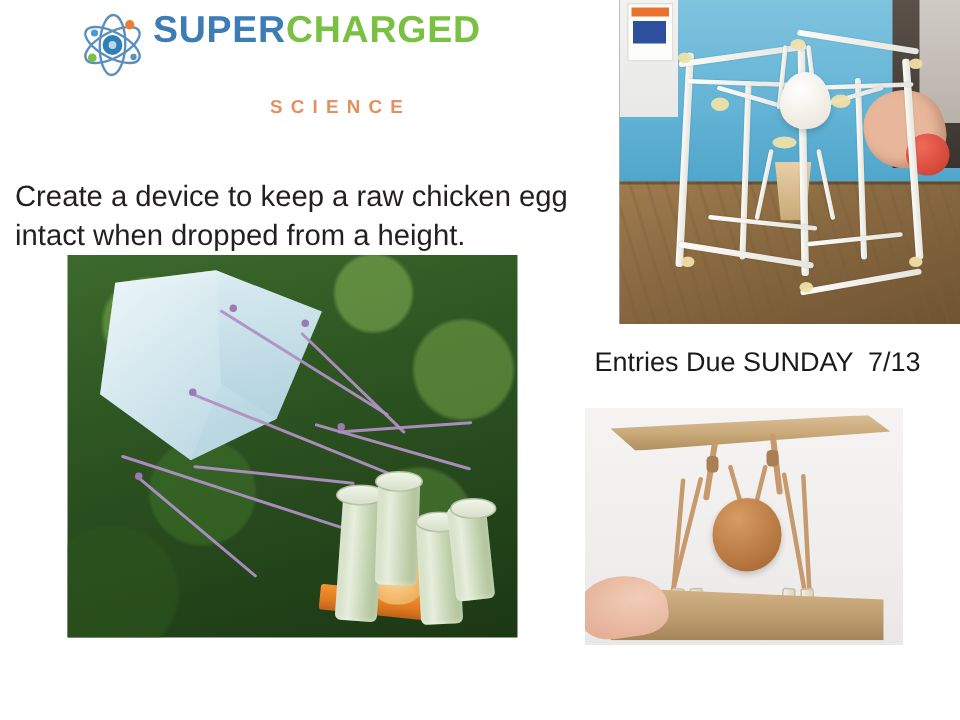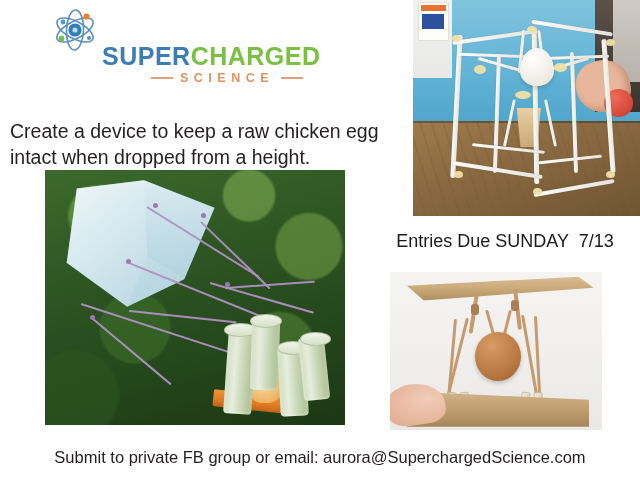--- a/index.html
+++ b/index.html
@@ -11,27 +11,28 @@
     position:relative;
   }
   .canvas{position:relative;width:640px;height:480px;background:#fff;overflow:hidden;}
 
   
   .logo{position:absolute;left:48px;top:4px;width:310px;height:56px;}
   .logo-atom{position:absolute;left:4px;top:4px;width:46px;height:44px;}
   .logo-text{position:absolute;left:54px;top:2px;width:258px;height:52px;}
   .logo-word{
     font-size:25px;font-weight:bold;letter-spacing:.5px;line-height:28px;
-    white-space:nowrap;font-family:"Liberation Sans", sans-serif;margin-top:36px;
+    white-space:nowrap;font-family:"Liberation Sans", sans-serif;
   }
   .w-super{color:#3d7cb5;}
   .w-charged{color:#7ac143;}
   .logo-sub{
     margin-top:1px;display:flex;align-items:center;justify-content:center;gap:7px;
     width:250px;
+    flex-direction:column;
   }
   .logo-sub .dash{display:block;height:1.5px;background:#e2a07a;flex:0 0 22px;}
   .logo-sub .sci{
     color:#e2925f;font-size:12.5px;letter-spacing:5.5px;font-weight:bold;
     white-space:nowrap;
   }
 
   
   .title{
     position:absolute;left:18px;top:62px;width:380px;
@@ -175,21 +176,20 @@
       <div class="logo-sub">
         <span class="dash"></span>
         <span class="sci">SCIENCE</span>
         <span class="dash"></span>
       </div>
     </div>
   </div>
 
   <div class="subtitle">Create a device to keep a raw chicken egg intact when dropped from a height.</div>
   <div class="entries">Entries Due SUNDAY  7/13</div>
-  <div class="footer">Submit to private FB group or email: aurora@SuperchargedScience.com</div>
 
   <div class="photo" id="photo-straw">
     <div class="ps-wall"></div>
     <div class="ps-wall-l"></div>
     <div class="ps-poster"></div>
     <div class="ps-dark"></div>
     <div class="ps-arm"></div>
     <div class="ps-floor"></div>
     <div class="ps-floorline"></div>
     <div class="ps-hand"></div>

